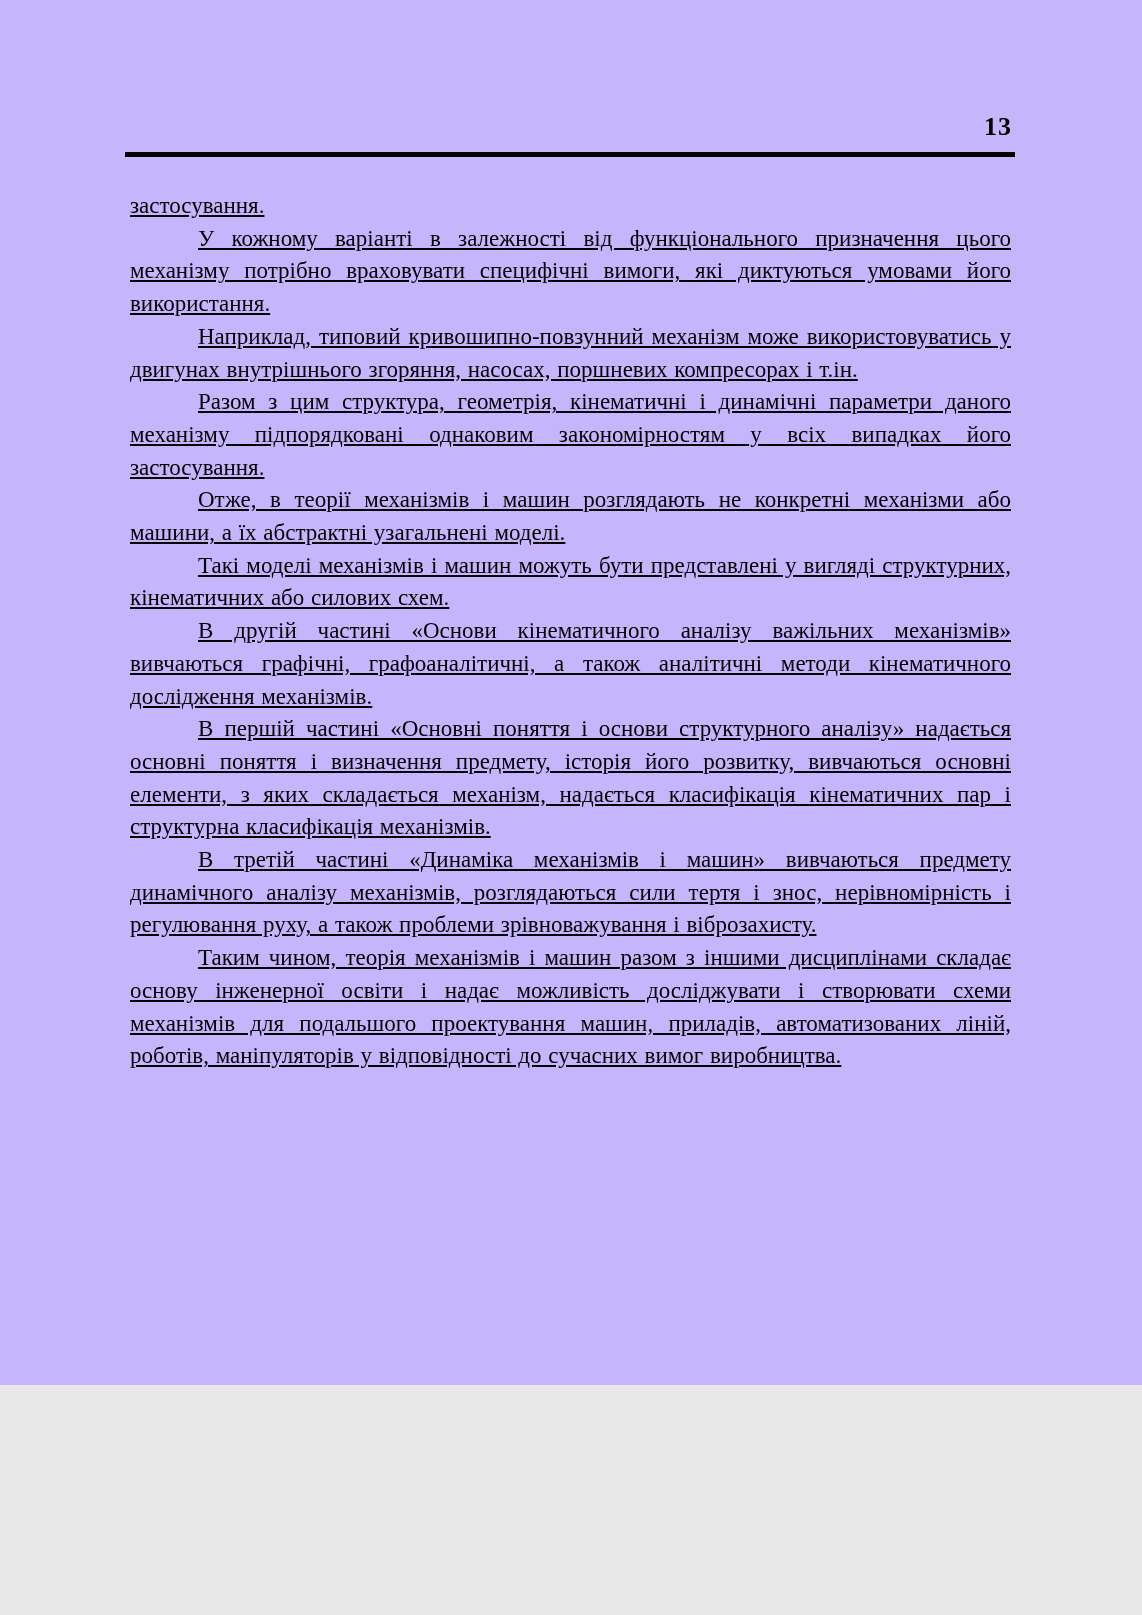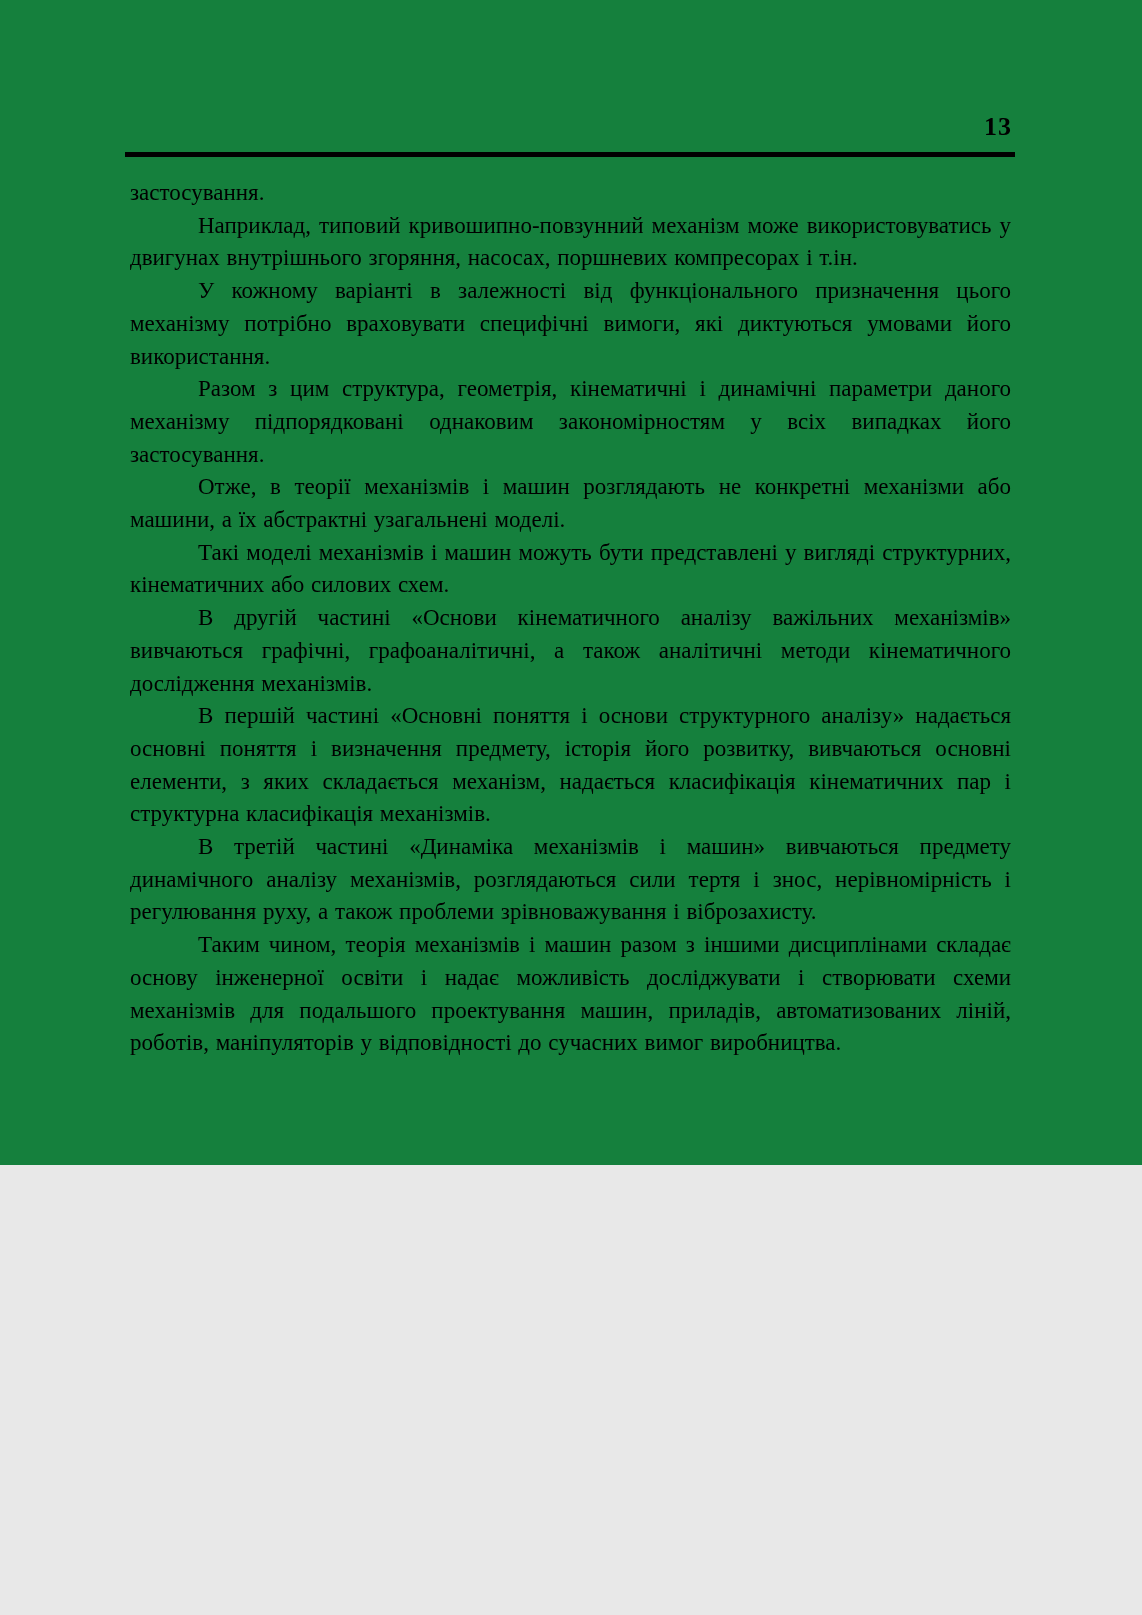--- a/index.html
+++ b/index.html
@@ -4,22 +4,22 @@
 <title>Page 13</title>
 <style>
   html, body {
     margin: 0;
     padding: 0;
     background: #e8e8e8;
   }
   .page {
     position: relative;
     width: 1142px;
-    height: 1165px;
-    background: #15803d;
+    height: 1385px;
+    background: #c4b5fd;
     overflow: hidden;
     font-family: "Liberation Serif", "DejaVu Serif", serif;
     color: #000000;
   }
   .page-number {
     position: absolute;
     top: 114px;
     right: 130px;
     font-size: 26px;
     font-weight: bold;
@@ -30,23 +30,24 @@
   .header-rule {
     position: absolute;
     top: 152px;
     left: 125px;
     width: 890px;
     height: 5px;
     background: #000000;
   }
   .page-body {
     position: absolute;
-    top: 177px;
+    top: 190px;
     left: 130px;
     width: 881px;
+    text-decoration: underline;
   }
   .page-body p {
     margin: 0;
     padding: 0;
     font-size: 23px;
     line-height: 32.7px;
     text-align: justify;
     text-justify: inter-word;
     hyphens: none;
     word-spacing: 1px;
@@ -57,22 +58,22 @@
 </style>
 </head>
 <body>
 
 <div class="page">
   <div class="page-number">13</div>
   <div class="header-rule"></div>
   <div class="page-body">
 
   <p class="para">застосування.</p>
+      <p class="para indent">У кожному варіанті в залежності від функціонального призначення цього механізму потрібно враховувати специфічні вимоги, які диктуються умовами його використання.</p>
       <p class="para indent">Наприклад, типовий кривошипно-повзунний механізм може використовуватись у двигунах внутрішнього згоряння, насосах, поршневих компресорах і т.ін.</p>
-      <p class="para indent">У кожному варіанті в залежності від функціонального призначення цього механізму потрібно враховувати специфічні вимоги, які диктуються умовами його використання.</p>
       <p class="para indent">Разом з цим структура, геометрія, кінематичні і динамічні параметри даного механізму підпорядковані однаковим закономірностям у всіх випадках його застосування.</p>
       <p class="para indent">Отже, в теорії механізмів і машин розглядають не конкретні механізми або машини, а їх абстрактні узагальнені моделі.</p>
       <p class="para indent">Такі моделі механізмів і машин можуть бути представлені у вигляді структурних, кінематичних або силових схем.</p>
       <p class="para indent">В другій частині «Основи кінематичного аналізу важільних механізмів» вивчаються графічні, графоаналітичні, а також аналітичні методи кінематичного дослідження механізмів.</p>
       <p class="para indent">В першій частині «Основні поняття і основи структурного аналізу» надається основні поняття і визначення предмету, історія його розвитку, вивчаються основні елементи, з яких складається механізм, надається класифікація кінематичних пар і структурна класифікація механізмів.</p>
       <p class="para indent">В третій частині «Динаміка механізмів і машин» вивчаються предмету динамічного аналізу механізмів, розглядаються сили тертя і знос, нерівномірність і регулювання руху, а також проблеми зрівноважування і віброзахисту.</p>
       <p class="para indent">Таким чином, теорія механізмів і машин разом з іншими дисциплінами складає основу інженерної освіти і надає можливість досліджувати і створювати схеми механізмів для подальшого проектування машин, приладів, автоматизованих ліній, роботів, маніпуляторів у відповідності до сучасних вимог виробництва.</p>
     </div>
 </div>
 

